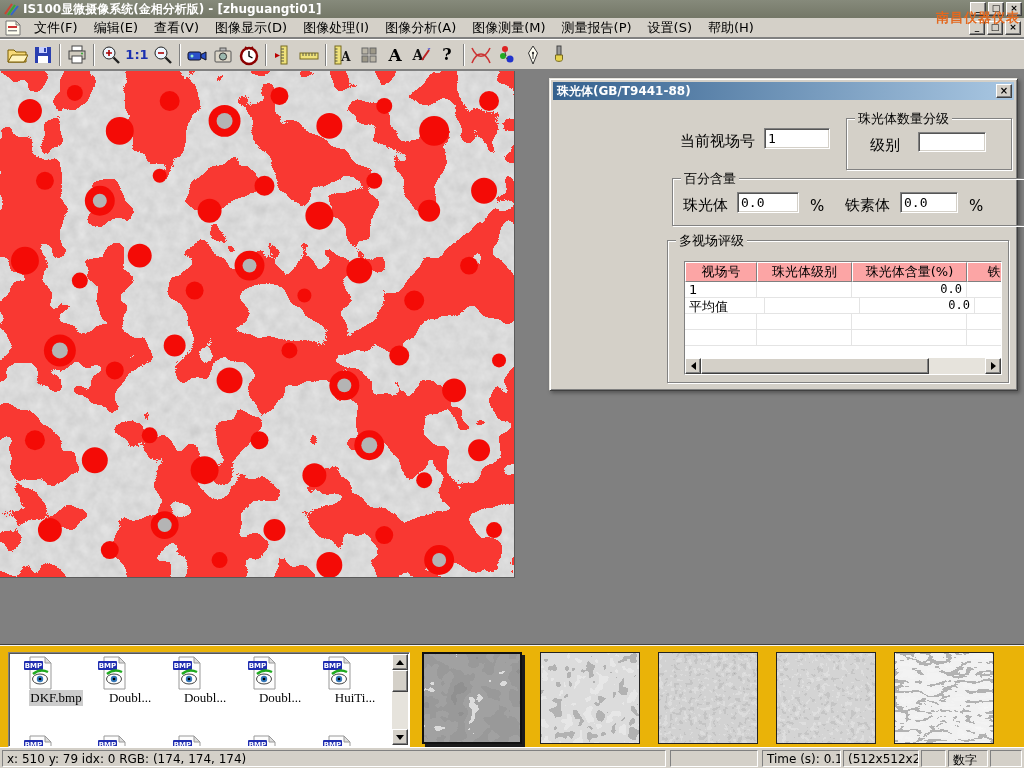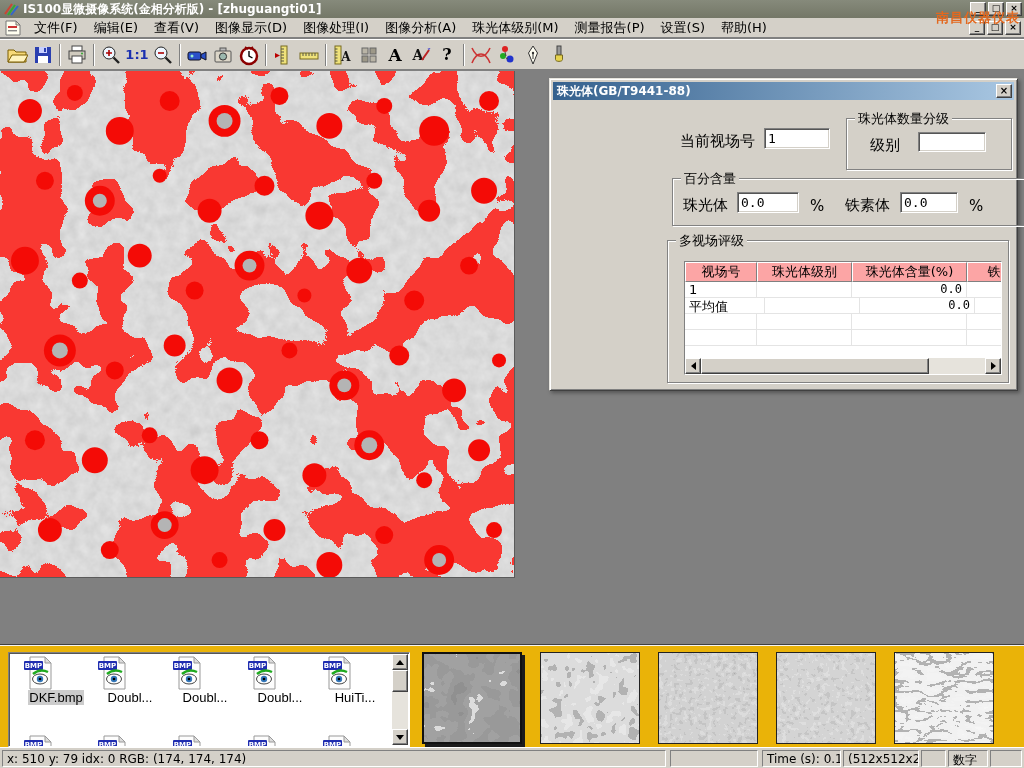--- a/index.html
+++ b/index.html
@@ -45,21 +45,21 @@
   .sb-thumb{background:#d4d0c8;border:1px solid;border-color:#fff #404040 #404040 #fff;box-shadow:inset -1px -1px 0 #808080;flex:0 0 auto}
   .tri{width:0;height:0;display:block}
   .tri-l{border-top:4px solid transparent;border-bottom:4px solid transparent;border-right:5px solid #000}
   .tri-r{border-top:4px solid transparent;border-bottom:4px solid transparent;border-left:5px solid #000}
   .tri-u{border-left:4px solid transparent;border-right:4px solid transparent;border-bottom:5px solid #000}
   .tri-d{border-left:4px solid transparent;border-right:4px solid transparent;border-top:5px solid #000}
   
   .bottom-panel{position:absolute;left:0;top:645px;width:1024px;height:102px;background:#eab308;border-top:1px solid #f5f4ef;box-shadow:0 -1px 0 #404040}
   .filebox{position:absolute;left:8px;top:6px;width:402px;height:95px;background:#fff;border:1px solid;border-color:#808080 #fff #fff #808080;box-shadow:inset 1px 1px 0 #555;overflow:hidden}
   .file-item{position:absolute;width:66px;text-align:center}
-  .file-item .fname{font-family:Liberation Sans, sans-serif;font-size:13px;white-space:nowrap;display:inline-block;padding:0 1px}
+  .file-item .fname{font-family:Liberation Serif, serif;font-size:13px;white-space:nowrap;display:inline-block;padding:0 1px}
   .file-item.selected .fname{background:#cccccc}
   .vscroll{position:absolute;right:1px;top:1px;bottom:1px;width:16px;background:#e6e3dc}
   .thumb{position:absolute;top:6px;width:100px;height:92px;border:1px solid #222;background:#999}
   .thumb.selected{border:2px solid #111;box-shadow:3px 3px 0 #1c1c1c}
   
   .statusbar{position:absolute;left:0;top:747px;width:1024px;height:21px;background:#d4d0c8;border-top:1px solid #fff;font-size:12px}
   .sb-panel{position:absolute;top:2px;height:17px;border:1px solid;border-color:#808080 #fff #fff #808080;padding:1px 4px;white-space:nowrap;overflow:hidden}
   svg{display:block}
 </style>
 </head>
@@ -86,21 +86,21 @@
     <path d="M12 1l4 4h-4z" fill="#e8e4c8" stroke="#777"></path>
     <rect x="4" y="6" width="9" height="2" fill="#c33"></rect>
     <rect x="4" y="10" width="9" height="1.4" fill="#888"></rect>
   </svg>
   <span class="menu-item">文件(F)</span>
   <span class="menu-item">编辑(E)</span>
   <span class="menu-item">查看(V)</span>
   <span class="menu-item">图像显示(D)</span>
   <span class="menu-item">图像处理(I)</span>
   <span class="menu-item">图像分析(A)</span>
-  <span class="menu-item">珠光体级别(M)</span>
+  <span class="menu-item">图像测量(M)</span>
   <span class="menu-item">测量报告(P)</span>
   <span class="menu-item">设置(S)</span>
   <span class="menu-item">帮助(H)</span>
 </div>
 <div class="mdi-btns">
   <div class="cap-btn">_</div>
   <div class="cap-btn">□</div>
   <div class="cap-btn">×</div>
 </div>
 

